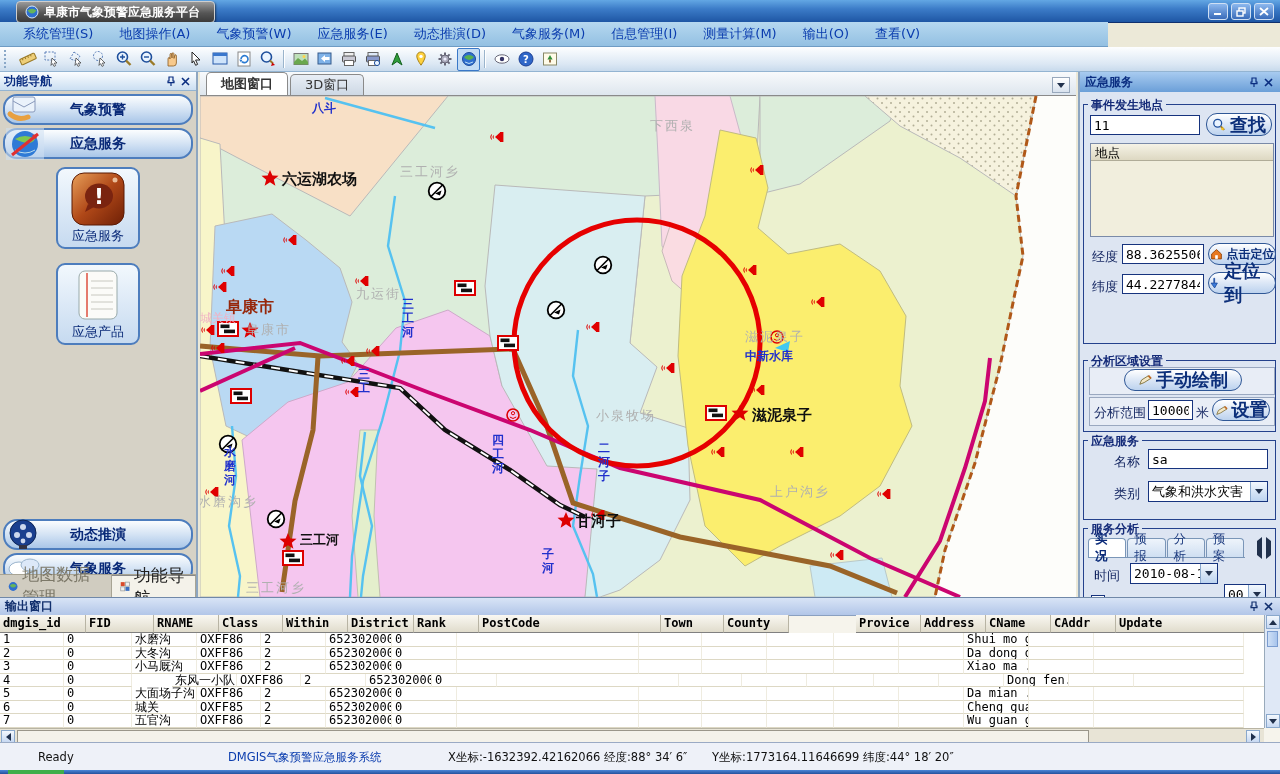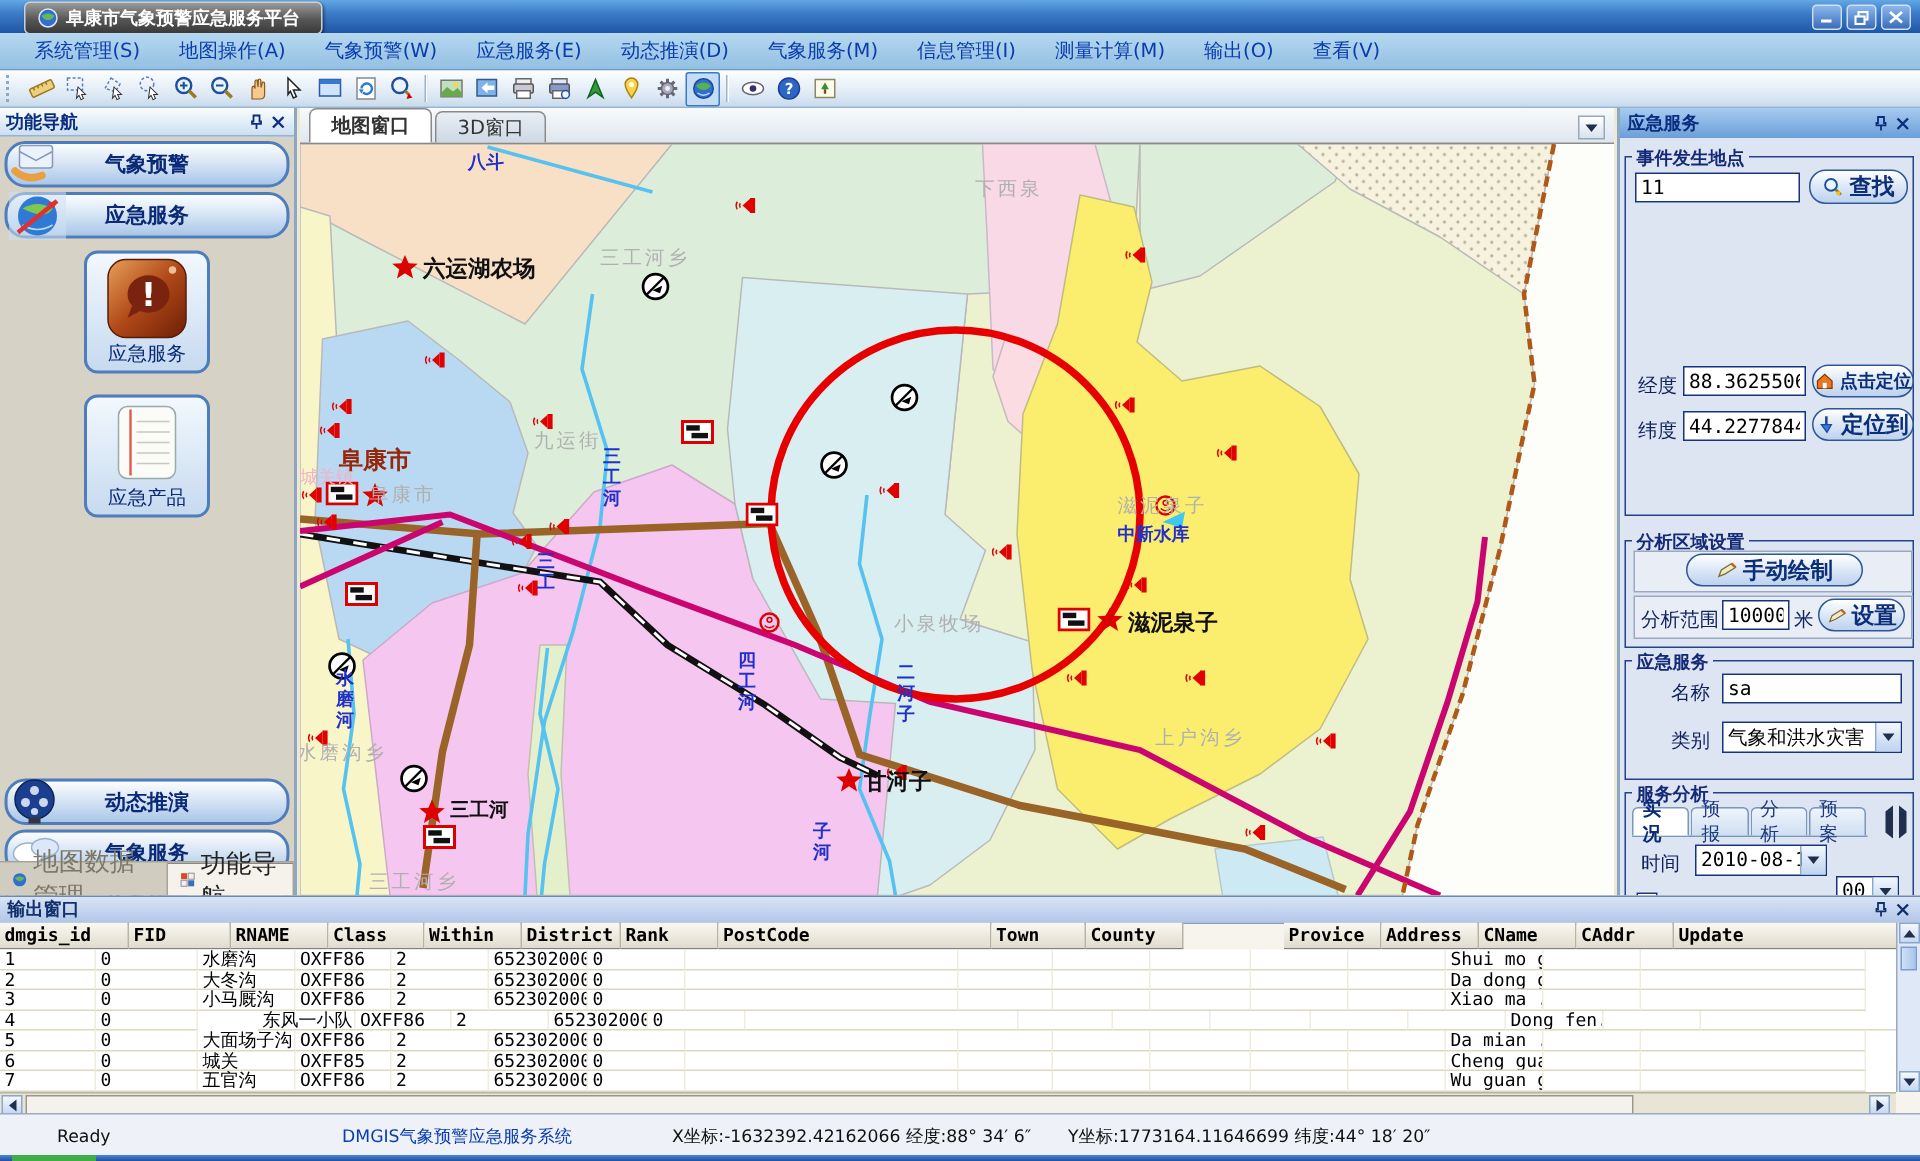--- a/index.html
+++ b/index.html
@@ -11,21 +11,21 @@
   #titlebar{position:absolute;left:0;top:0;width:1280px;height:22px;
     background:linear-gradient(180deg,#63a7e4 0%,#3c7cc8 40%,#1e56a4 100%);border-bottom:1px solid #10306e;}
   #title-tab{position:absolute;left:16px;top:1px;height:20px;display:flex;align-items:center;gap:5px;
     padding:0 14px 0 8px;background:linear-gradient(180deg,#9a9a9a,#565656 55%,#3a3a3a);
     border:1px solid #cfcfcf;border-radius:4px;color:#fff;font-weight:bold;font-size:12px;
     box-shadow:1px 1px 2px rgba(0,0,0,.5);}
   #winbtns{position:absolute;right:6px;top:3px;display:flex;gap:3px;}
   .winbtn{width:18px;height:15px;border:1px solid #cfe0f4;border-radius:3px;
     background:linear-gradient(180deg,#8cb8ee,#3a6cba);display:flex;align-items:center;justify-content:center;}
   
-  #menubar{position:absolute;left:0;top:22px;width:1280px;height:25px;
+  #menubar{position:absolute;left:0;top:22px;width:1108px;height:25px;
     background:linear-gradient(180deg,#b6d8f0,#93c0e2);border-bottom:1px solid #6f9cc4;
     display:flex;align-items:center;padding-left:10px;box-sizing:border-box;}
   .menu-item{color:#0a3cae;font-size:13px;padding:0 13px;cursor:default;}
   
   #toolbar{position:absolute;left:0;top:47px;width:1280px;height:25px;
     background:linear-gradient(180deg,#fdfeff,#dce8f4 70%,#c8daec);border-bottom:1px solid #93b4d2;
     display:flex;align-items:center;gap:1px;padding-left:4px;box-sizing:border-box;}
   .grip{width:5px;height:18px;border-left:2px dotted #8aa8c8;margin-right:4px;}
   .tbtn{width:21px;height:21px;display:flex;align-items:center;justify-content:center;border:1px solid transparent;border-radius:2px;}
   .tbtn.active{background:#c4dcf4;border:1px solid #3a78c8;}
@@ -65,21 +65,21 @@
   .ml-city{fill:#96270a;font-size:16px;font-weight:bold;}
   .ml-pink{fill:#f0b2c4;font-size:12px;}
   
   #rightpanel{position:absolute;left:1078px;top:72px;width:202px;height:525px;background:#dde5f2;border-left:2px solid #8ea6c0;box-sizing:border-box;overflow:hidden;}
   #rp-title{height:20px;background:linear-gradient(180deg,#a8cbf0,#6b9fd8);display:flex;align-items:center;padding:0 5px;color:#0a2d80;font-weight:bold;}
   .fs{position:absolute;left:3px;right:4px;border:1px solid #24418c;}
   .leg{position:absolute;top:-8px;left:4px;background:#dde5f2;color:#142a78;font-weight:bold;padding:0 3px;font-size:12px;}
   .inp{border:1px solid #16337e;background:#fff;font:13px "DejaVu Sans Mono",monospace;padding:1px 3px;box-sizing:border-box;}
   .rlab{color:#10225e;font-size:13px;}
   .btn-xp{display:inline-flex;align-items:center;justify-content:center;gap:4px;border:1px solid #2f5796;border-radius:11px;
-    background:linear-gradient(180deg,#ffffff,#dfe9f7 45%,#bcd2ee);font-weight:bold;font-size:15px;color:#0c2f7a;box-sizing:border-box;}
+    background:linear-gradient(180deg,#ffffff,#dfe9f7 45%,#bcd2ee);font-weight:bold;font-size:18px;color:#0c2f7a;box-sizing:border-box;}
   .combo{position:relative;border:1px solid #16337e;background:#fff;font:13px "DejaVu Sans Mono",monospace;box-sizing:border-box;display:flex;align-items:center;padding-left:3px;}
   .combo .cb{position:absolute;right:0;top:0;bottom:0;width:16px;background:linear-gradient(#f2f7fd,#bdd4f0);border-left:1px solid #8aa8cc;display:flex;align-items:center;justify-content:center;}
   .xtab{height:18px;display:flex;align-items:center;padding:0 6px;border:1px solid #7a96b8;border-bottom:none;border-radius:4px 4px 0 0;background:linear-gradient(#eef4fb,#cfdff2);font-size:12.5px;color:#1c3a7e;margin-right:1px;}
   .xtab.active{background:#fff;font-weight:bold;color:#0a2a78;}
   .cbox{width:12px;height:12px;border:1px solid #16337e;background:#fff;display:inline-block;}
   
   #output{position:absolute;left:0;top:597px;width:1280px;height:145px;background:#f6f4ec;border-top:1px solid #7088a8;box-sizing:border-box;}
   #out-title{height:17px;background:linear-gradient(180deg,#d8e4f6,#b2c6e8);display:flex;align-items:center;padding:0 5px;color:#12306e;font-weight:bold;font-size:12px;border-bottom:1px solid #8aa0c0;}
   #out-hdr{position:absolute;left:0;top:17px;height:18px;display:flex;overflow:hidden;width:1264px;}
   .hcell{flex:none;background:linear-gradient(180deg,#faf8f2,#e0dccc);border-right:1px solid #b8b4a4;border-bottom:1px solid #808080;
@@ -583,20 +583,23 @@
     <span class="leg">事件发生地点</span>
     <input class="inp abs" style="left: 6px; top: 10px; width: 110px; height: 20px;" value="11">
     <div class="btn-xp abs" style="left:122px;top:8px;width:66px;height:23px;">
       <svg width="14" height="14" viewBox="0 0 16 16">
           <circle cx="6.5" cy="6" r="4.5" fill="#eaf4ff" stroke="#1e4f9c" stroke-width="1.5"></circle>
           <path d="M10 9.5 L14 13.5" stroke="#9a7a28" stroke-width="2.2"></path>
           <circle cx="12" cy="12.5" r="1.6" fill="#f4c020"></circle>
         </svg>
       <span>查找</span>
     </div>
+    <div class="abs" style="left:6px;top:38px;width:182px;height:92px;border:1px solid #7a8aa8;background:#f1eedd;">
+      <div style="height:17px;background:linear-gradient(#f6f3e6,#ddd8c2);border-bottom:1px solid #b0ac98;padding:1px 4px;box-sizing:border-box;font-size:12.5px;">地点</div>
+    </div>
     <span class="rlab abs" style="left:8px;top:143px;">经度</span>
     <input class="inp abs" style="left: 38px; top: 139px; width: 82px; height: 20px;" value="88.3625506">
     <div class="btn-xp abs" style="left:124px;top:138px;width:68px;height:22px;font-size:12px;">
       <svg width="13" height="12" viewBox="0 0 16 14">
           <path d="M2 7 L8 1.5 L14 7 V13 H2z" fill="#e87820" stroke="#8a3c00"></path>
           <rect x="6.4" y="8.5" width="3.2" height="4.5" fill="#fff"></rect>
         </svg>
       <span>点击定位</span>
     </div>
     <span class="rlab abs" style="left:8px;top:173px;">纬度</span>

